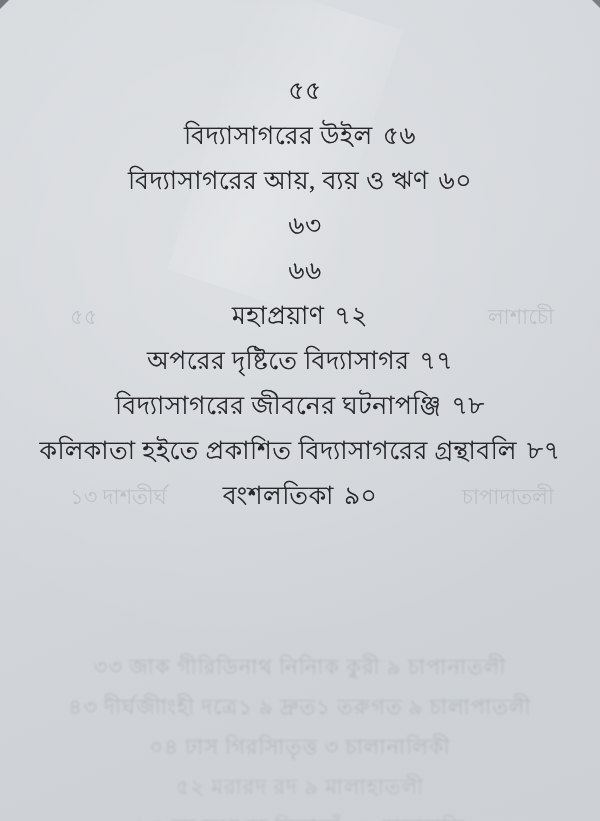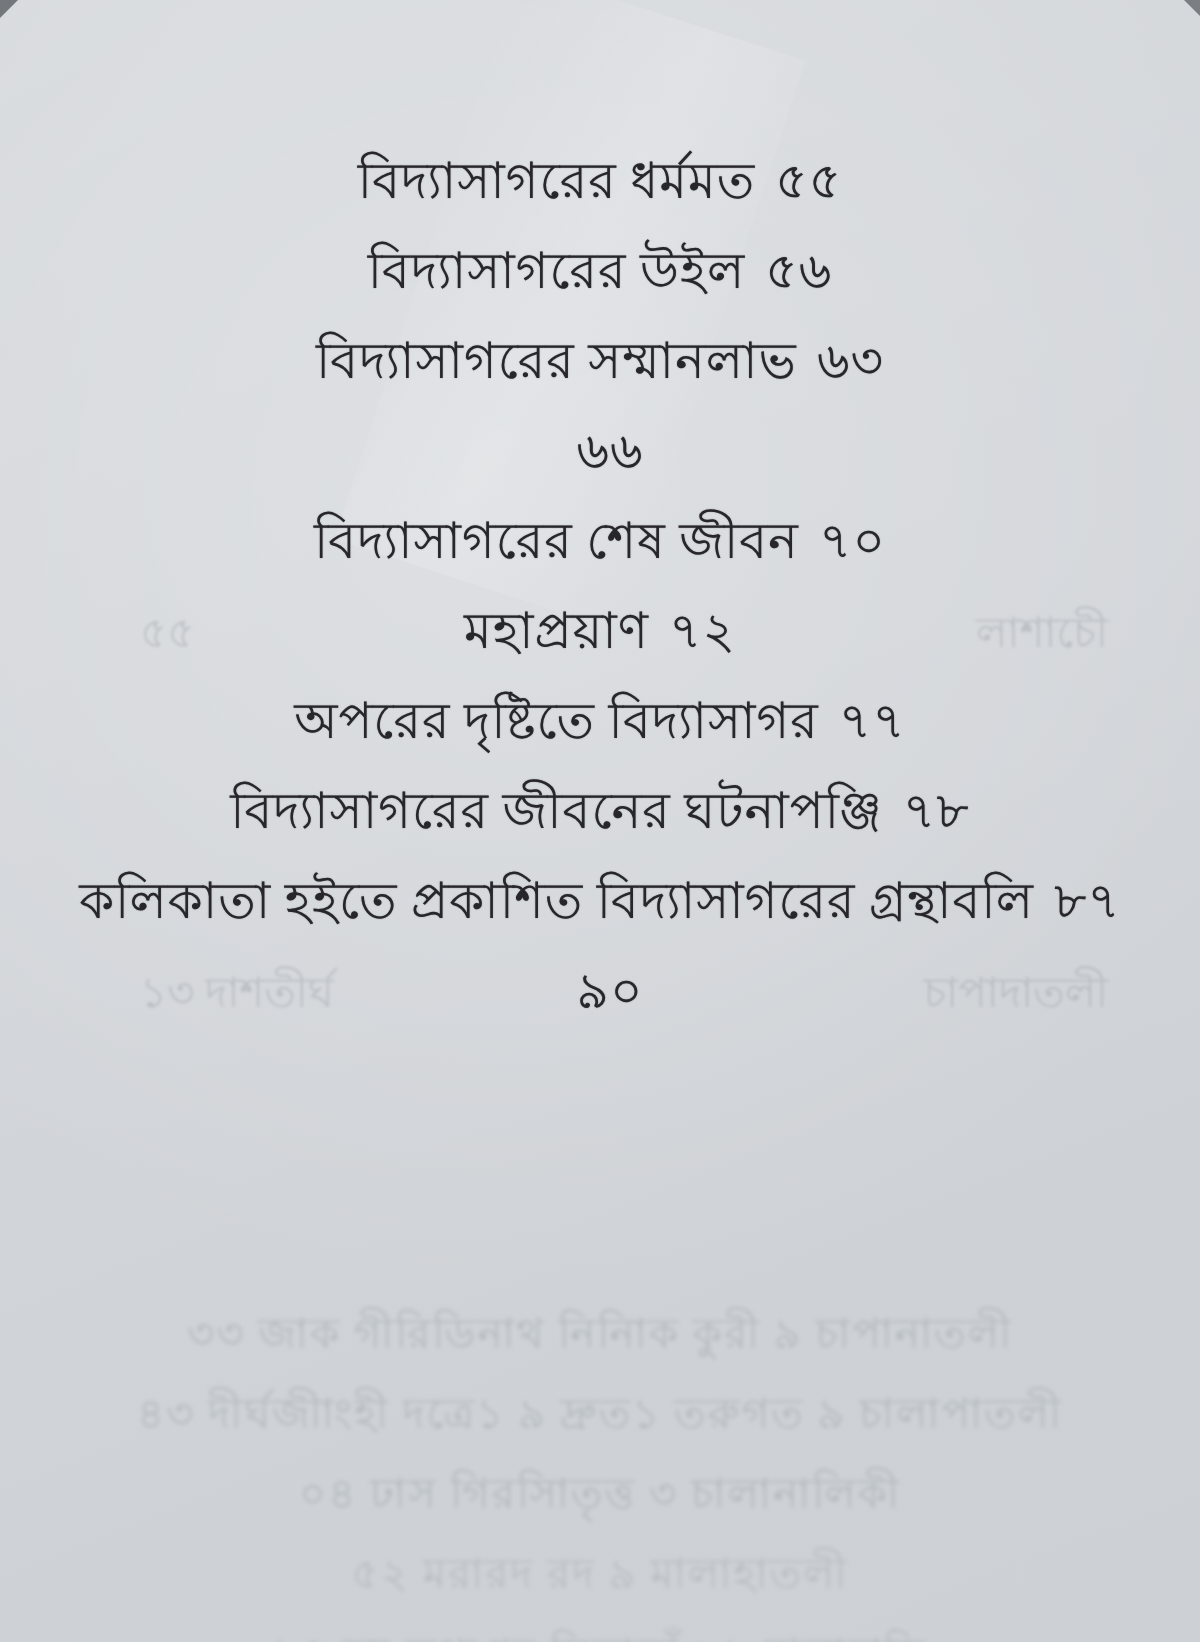--- a/index.html
+++ b/index.html
@@ -110,53 +110,51 @@
 <body>
 
 <div class="page">
   <div class="corner tl"></div>
   <div class="corner tr"></div>
   <div class="sheen"></div>
 
   <main class="toc" id="toc-container">
   <div class="toc-row">
 
-    <span class="toc-text">বিদ্যাসাগরের ধর্মমত</span>
     <span class="toc-text toc-page">৫৫</span>
 
   </div>
 
   <div class="toc-row">
 
     <span class="toc-text">বিদ্যাসাগরের উইল</span>
     <span class="toc-text toc-page">৫৬</span>
 
   </div>
 
-
-  <div class="toc-row">
-
-    <span class="toc-text">বিদ্যাসাগরের সম্মানলাভ</span>
+  <div class="toc-row">
+
+    <span class="toc-text">বিদ্যাসাগরের আয়, ব্যয় ও ঋণ</span>
+    <span class="toc-text toc-page">৬০</span>
+
+  </div>
+
+  <div class="toc-row">
+
     <span class="toc-text toc-page">৬৩</span>
 
   </div>
 
   <div class="toc-row">
 
     <span class="toc-text toc-page">৬৬</span>
 
   </div>
 
 
-  <div class="toc-row">
-
-    <span class="toc-text">বিদ্যাসাগরের শেষ জীবন</span>
-    <span class="toc-text toc-page">৭০</span>
-
-  </div>
 
   <div class="toc-row">
     <span class="ghost-frag left">৫৫</span>
     <span class="toc-text">মহাপ্রয়াণ</span>
     <span class="toc-text toc-page">৭২</span>
     <span class="ghost-frag right">লাশাচেী</span>
   </div>
 
 
   <div class="toc-row">
@@ -173,20 +171,21 @@
 
   <div class="toc-row">
 
     <span class="toc-text">কলিকাতা হইতে প্রকাশিত বিদ্যাসাগরের গ্রন্থাবলি</span>
     <span class="toc-text toc-page">৮৭</span>
 
   </div>
 
   <div class="toc-row">
     <span class="ghost-frag left">১৩ দাশতীর্ঘ</span>
+    <span class="toc-text">বংশলতিকা</span>
     <span class="toc-text toc-page">৯০</span>
     <span class="ghost-frag right">চাপাদাতলী</span>
   </div>
 </main>
 
   <section class="ghost-section" id="ghost-container">
   <div class="ghost-row">৩৩ জাক গীরিডিনাথ নিনিাক কুরী ৯ চাপানাতলী</div>
 
   <div class="ghost-row">৪৩ দীর্ঘজীাংহী দত্রে১ ৯ দ্রুত১ তরুগত ৯ চালাপাতলী</div>
 

